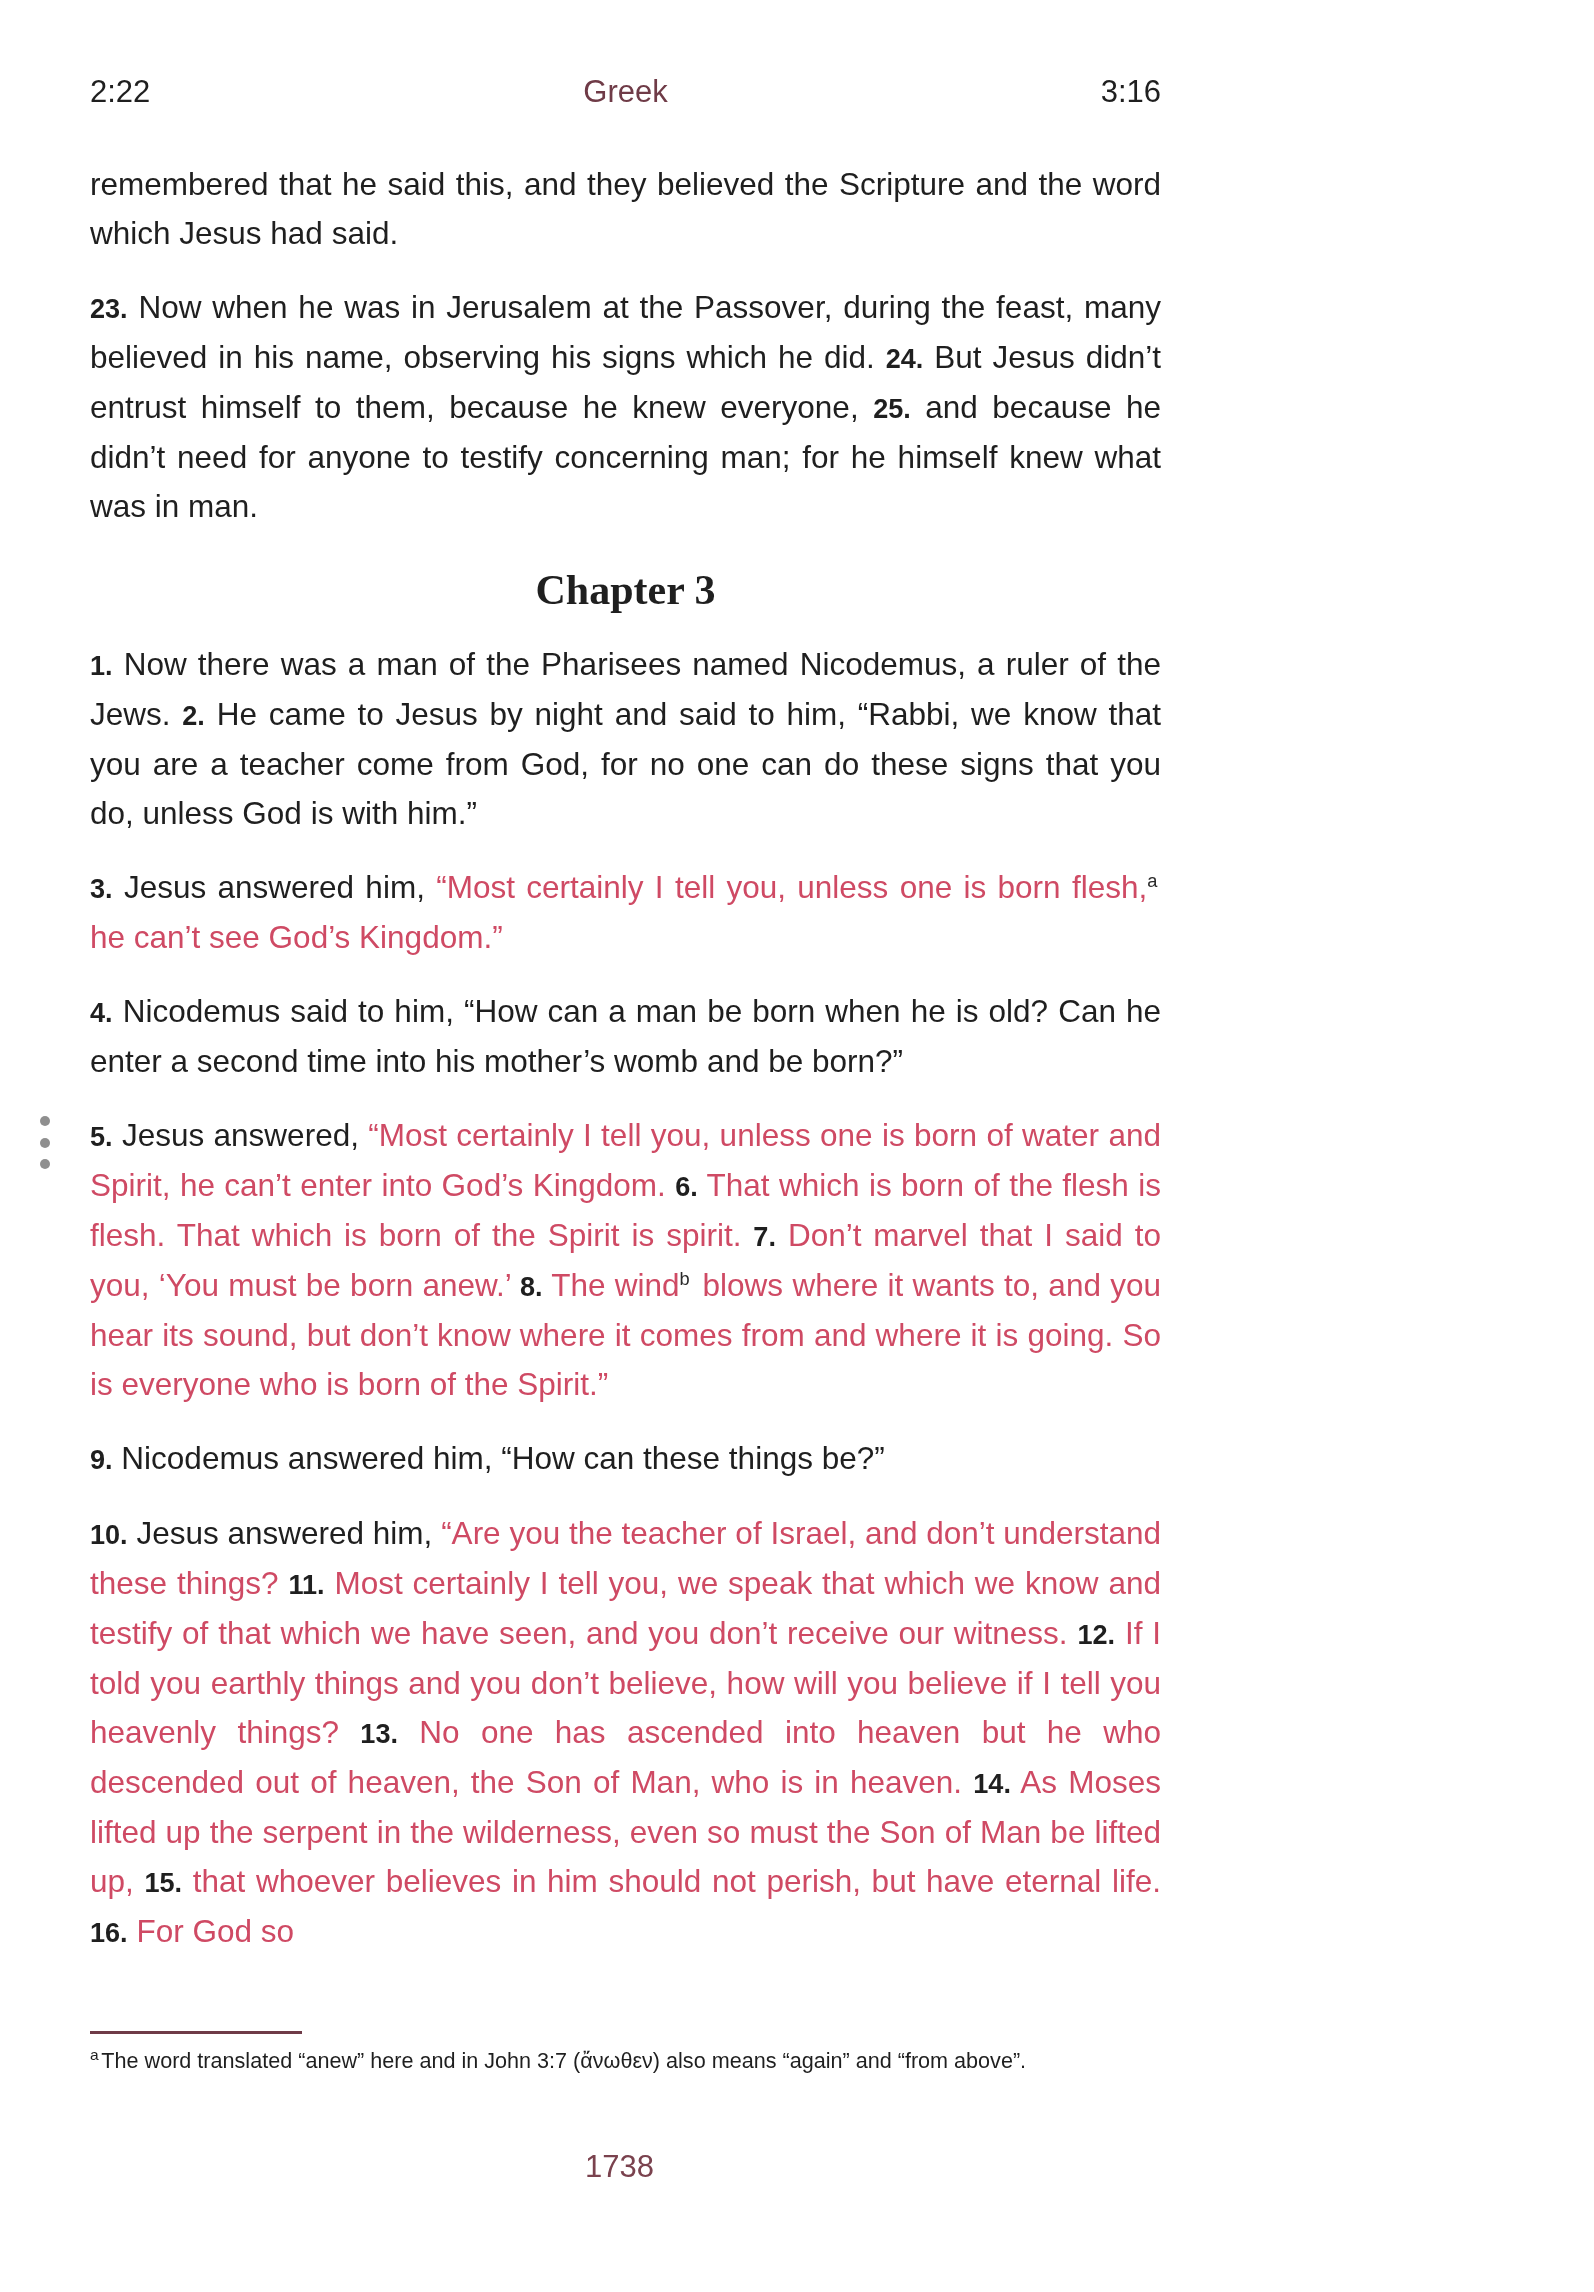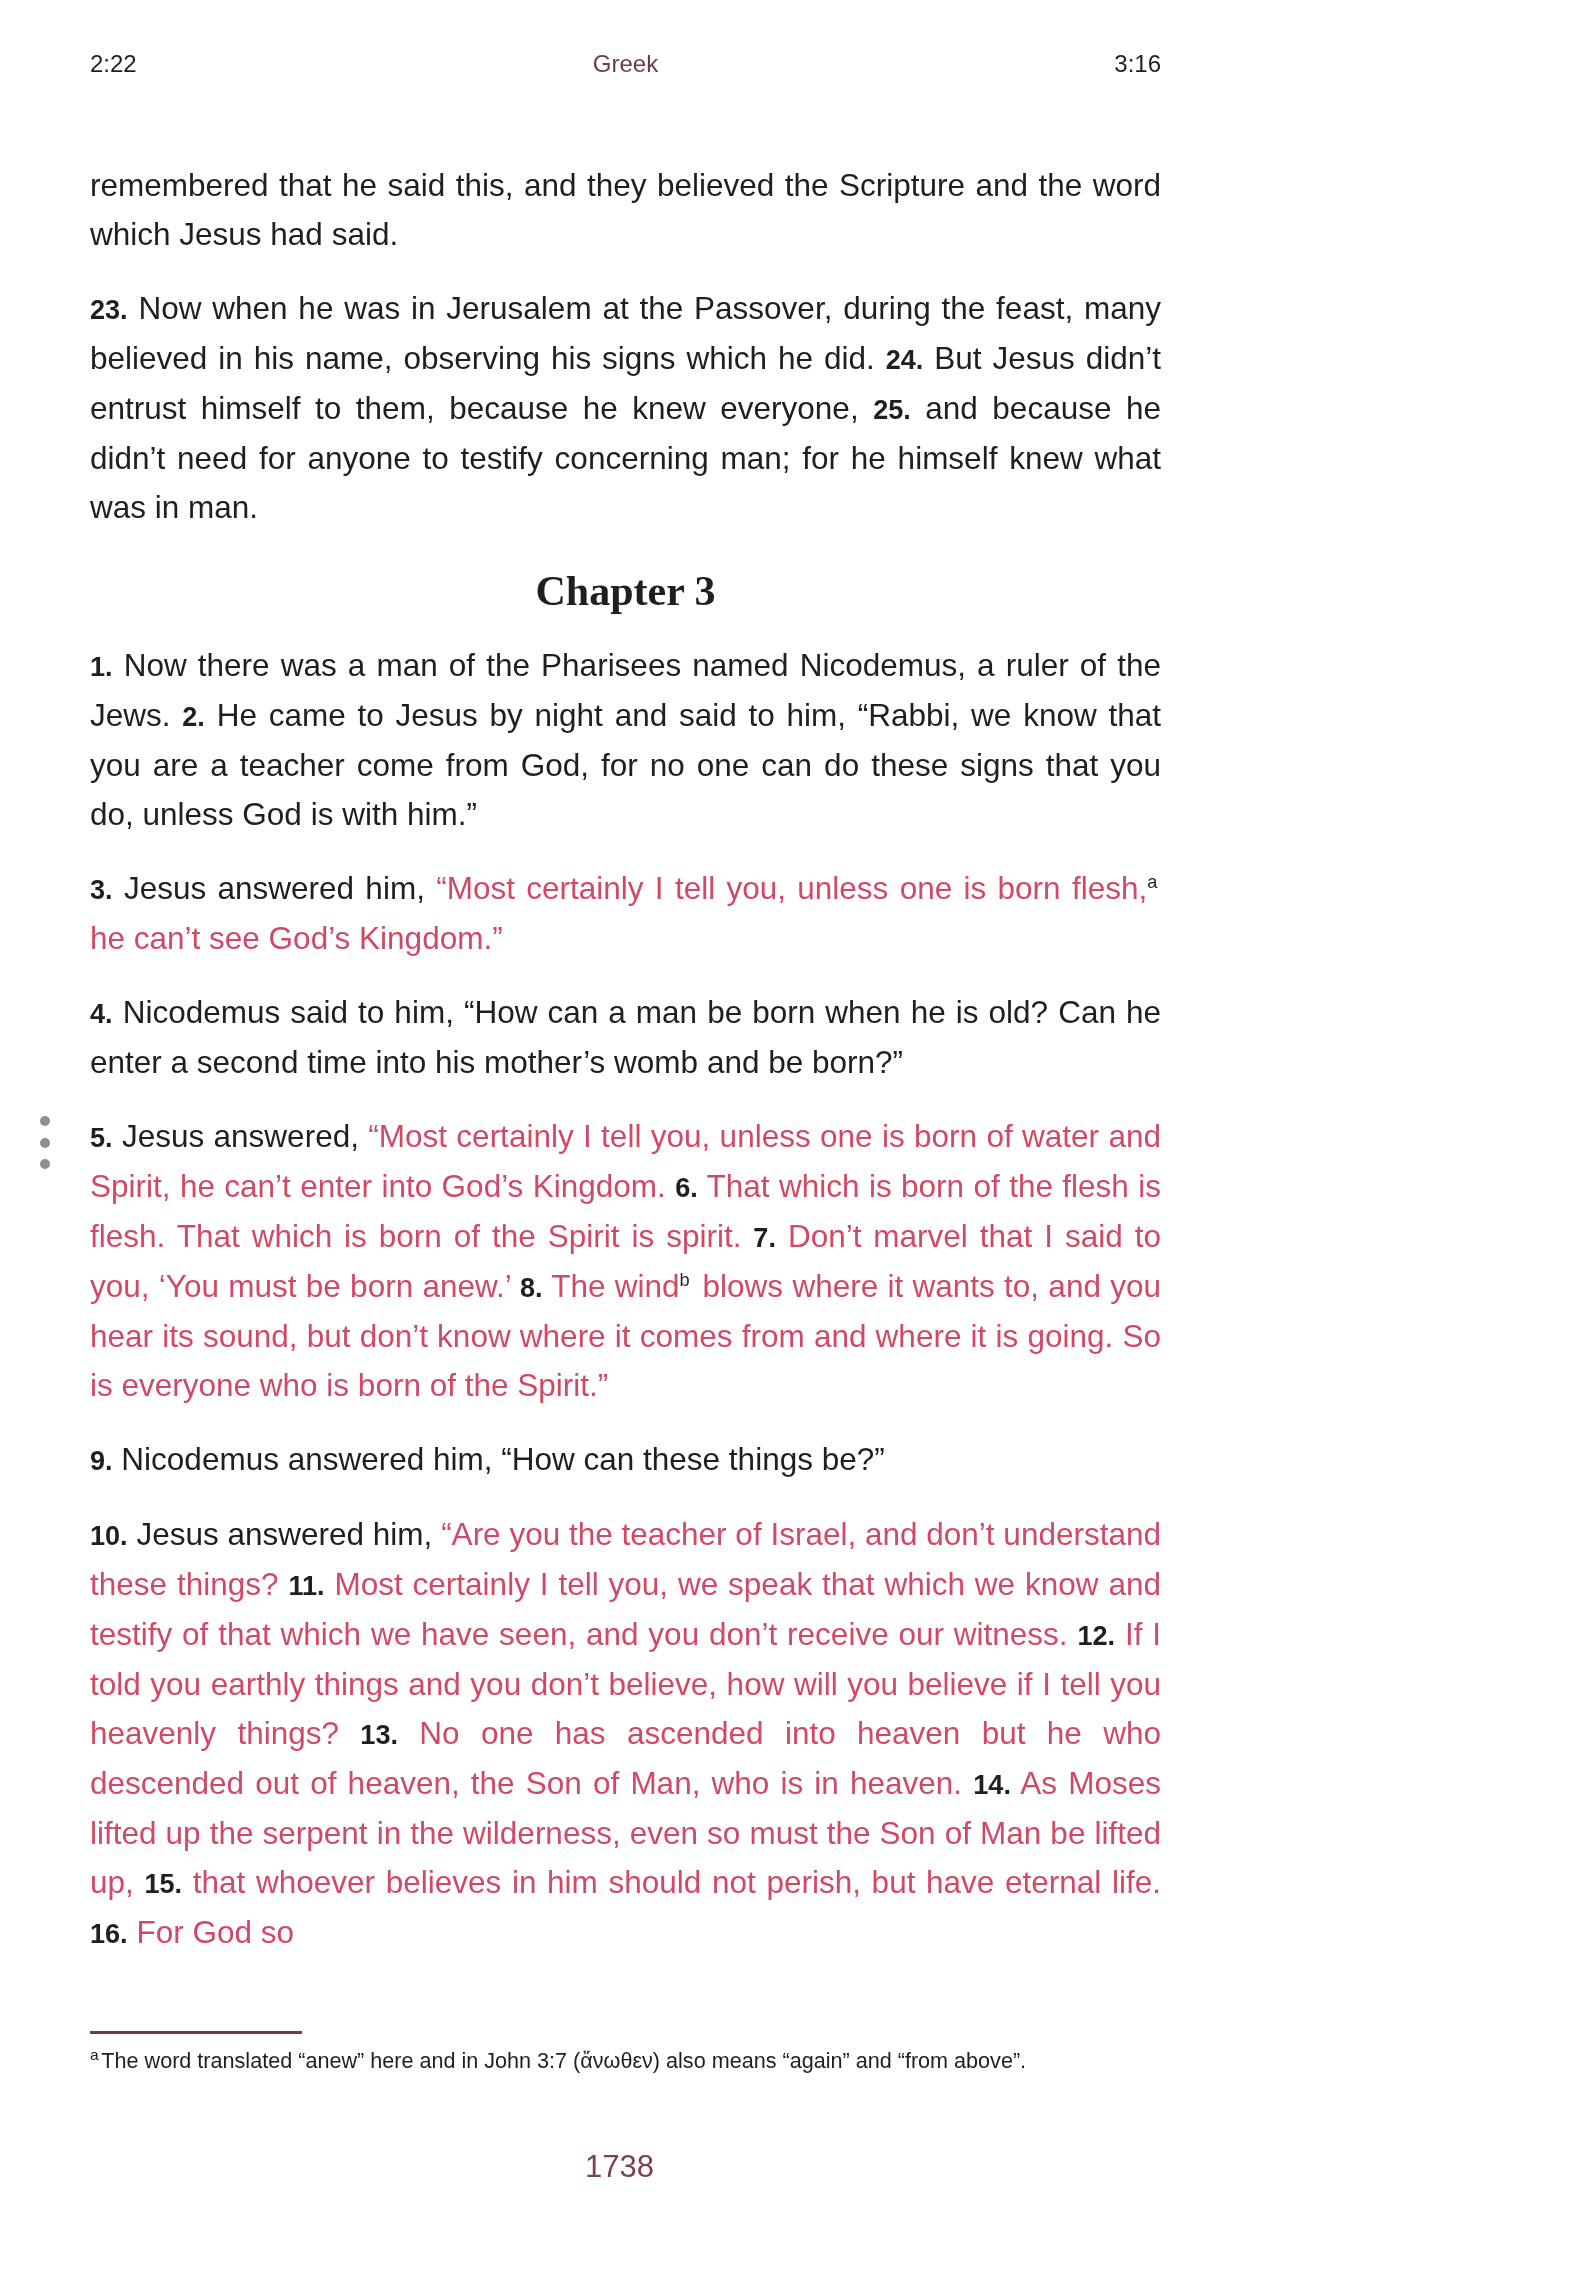--- a/index.html
+++ b/index.html
@@ -15,30 +15,30 @@
     overflow: hidden;
     position: relative;
   }
   .column {
     margin-left: 90px;
     width: 1071px;
   }
   .page-header {
     display: flex;
     align-items: center;
-    padding-top: 46px;
-    font-size: 24px;
+    padding-top: 74px;
+    font-size: 31px;
     line-height: 36px;
     color: var(--text, #1f1f1f);
   }
   .page-header .ref-left  { flex: 1; text-align: left; }
   .page-header .book-title { flex: 1; text-align: center; color: var(--maroon, #6f3b47); }
   .page-header .ref-right { flex: 1; text-align: right; }
 
-  .scripture { margin-top: 79px; }
+  .scripture { margin-top: 50px; }
 
   .verse-para {
     font-size: 31.5px;
     line-height: 49px;
     text-align: justify;
     margin: 25px 0 0 0;
     color: var(--text, #1f1f1f);
   }
   .verse-para:first-child { margin-top: 0; }
 

